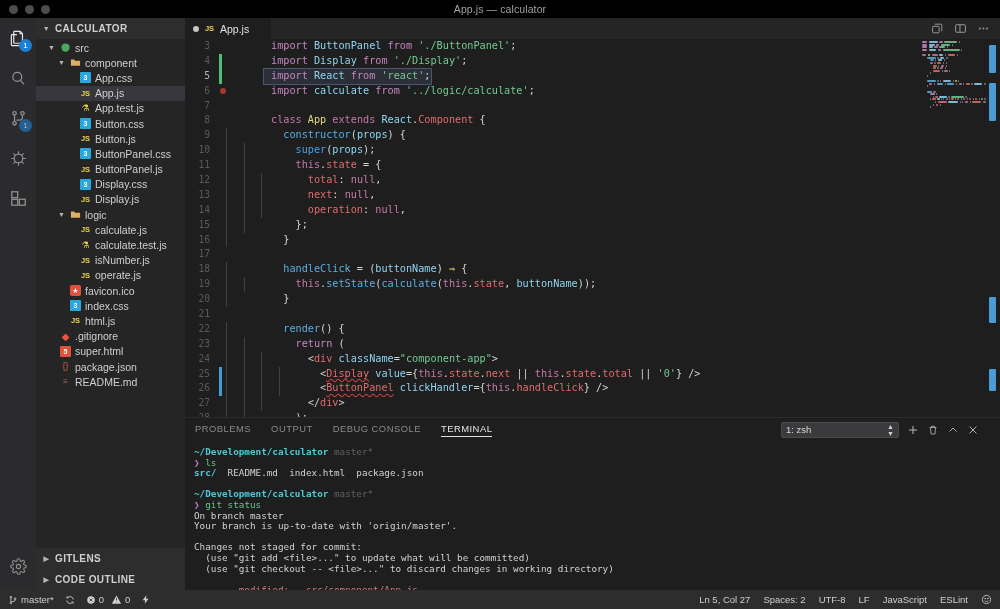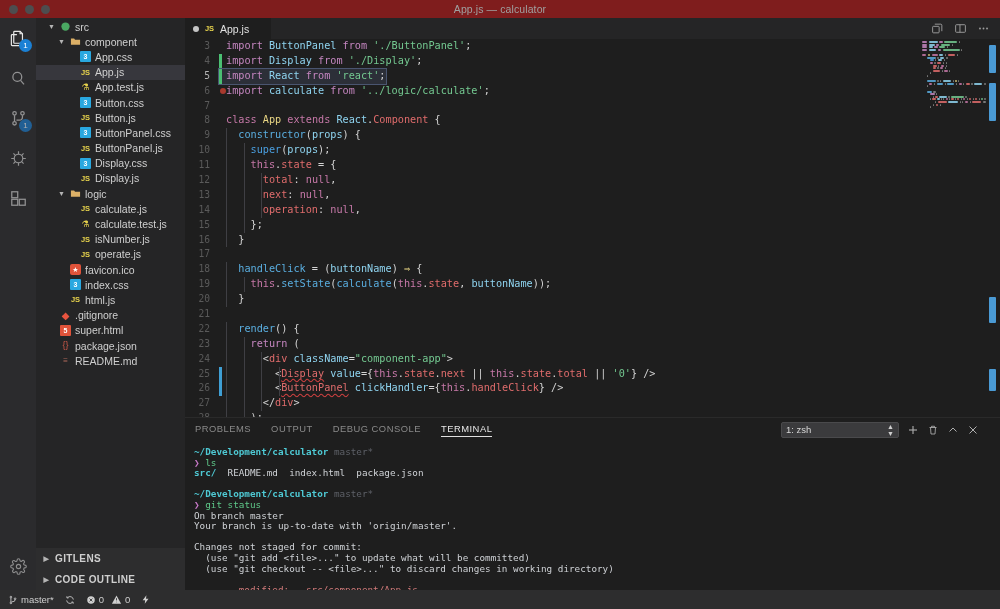--- a/index.html
+++ b/index.html
@@ -6,21 +6,21 @@
   html, body {
     width: 1000px; height: 609px;
     background: #1e1e1e;
     font-family: "Liberation Sans", sans-serif;
     overflow: hidden;
   }
   .app { position: relative; width: 1000px; height: 609px; display: flex; flex-direction: column; }
 
   
   .titlebar {
-    height: 18px; background: #7f1d1d; flex: 0 0 18px;
+    height: 18px; background: #000000; flex: 0 0 18px;
     display: flex; align-items: center; position: relative;
   }
   .traffic { display: flex; gap: 7px; padding-left: 9px; align-items: center; }
   .tl { width: 9px; height: 9px; border-radius: 50%; background: #4d4d4f; }
   .title-text {
     position: absolute; left: 0; right: 0; text-align: center;
     font-size: 10.5px; color: #a0a0a0; letter-spacing: .1px;
   }
 
   
@@ -103,21 +103,21 @@
   .cline { display: flex; height: 14.9px; align-items: center; position: relative; }
   .gutter {
     width: 34px; flex: 0 0 34px; text-align: right; padding-right: 9px;
     color: #5a5a5a; font-size: 9.6px; font-family: "DejaVu Sans Mono", monospace;
   }
   .gutter.cur { color: #b6b6b6; }
   .gitbar { position:absolute; left:34px; top:0; width:3px; height:14.9px; }
   .gitbar.added { background: #4bbf73; }
   .gitbar.mod   { background: #3f9fd4; }
   .bp { position:absolute; left:35px; top:4.5px; width:6px; height:6px; border-radius:50%; background:#a8392e; }
-  .ctext { padding-left: 7px; }
+  .ctext { padding-left: 7px; margin-left: 45px; }
   .indentguide { position:absolute; top:0; height:14.9px; width:1px; background:#3f3f44; }
 
   
   .t-kw   { color: #c678a8; }
   .t-kw2  { color: #c586c0; }
   .t-str  { color: #74c991; }
   .t-cls  { color: #e8d583; }
   .t-fn   { color: #5aaee0; }
   .t-var  { color: #8fd4f0; }
   .t-prop { color: #e06c6c; }
@@ -228,20 +228,24 @@
       <div class="act-spacer"></div>
       <div class="act-item act-bottom">
         <svg width="17" height="17" viewBox="0 0 24 24" fill="none" stroke="#c8c8c8" stroke-width="1.6">
           <circle cx="12" cy="12" r="3"></circle>
           <path d="M19.4 15a1.6 1.6 0 0 0 .3 1.8l.1.1a2 2 0 1 1-2.8 2.8l-.1-.1a1.6 1.6 0 0 0-1.8-.3 1.6 1.6 0 0 0-1 1.5v.2a2 2 0 1 1-4 0v-.1a1.6 1.6 0 0 0-1-1.5 1.6 1.6 0 0 0-1.8.3l-.1.1a2 2 0 1 1-2.8-2.8l.1-.1a1.6 1.6 0 0 0 .3-1.8 1.6 1.6 0 0 0-1.5-1H3a2 2 0 1 1 0-4h.1a1.6 1.6 0 0 0 1.5-1 1.6 1.6 0 0 0-.3-1.8l-.1-.1a2 2 0 1 1 2.8-2.8l.1.1a1.6 1.6 0 0 0 1.8.3H9a1.6 1.6 0 0 0 1-1.5V3a2 2 0 1 1 4 0v.1a1.6 1.6 0 0 0 1 1.5 1.6 1.6 0 0 0 1.8-.3l.1-.1a2 2 0 1 1 2.8 2.8l-.1.1a1.6 1.6 0 0 0-.3 1.8V9a1.6 1.6 0 0 0 1.5 1h.2a2 2 0 1 1 0 4h-.1a1.6 1.6 0 0 0-1.5 1z"></path>
         </svg>
       </div>
     </div>
 
     <div class="sidebar">
+      <div class="sb-section-head">
+        <span class="twisty">▼</span>
+        <span>CALCULATOR</span>
+      </div>
       <div class="tree" id="file-tree">
           <div class="row">
             <span style="display:inline-block;width:7px;flex:0 0 7px"></span>
             <span class="twisty">▼</span>
             <span class="ficon i-folder-src">
               <svg width="11" height="11" viewBox="0 0 24 24">
                 <circle cx="12" cy="12" r="9" fill="#4aa862"></circle>
               </svg>
             </span>
             <span class="lbl">src</span>
@@ -696,14 +700,30 @@
           <path d="M12 9v5M12 17v1" stroke="#2d2d2e" stroke-width="1.8"></path>
       </svg>
       <span>0</span>
     </span>
     <span class="sb-item">
       <svg width="10" height="11" viewBox="0 0 24 24" fill="#cfcfcf">
           <path d="M13 2L4 14h6l-1 8 9-12h-6z"></path>
         </svg>
     </span>
 
+    <span class="sb-right">
+      <span class="sb-item">Ln 5, Col 27</span>
+      <span class="sb-item">Spaces: 2</span>
+      <span class="sb-item">UTF-8</span>
+      <span class="sb-item">LF</span>
+      <span class="sb-item">JavaScript</span>
+      <span class="sb-item">ESLint</span>
+      <span class="sb-item">
+        <svg width="11" height="11" viewBox="0 0 24 24" fill="none" stroke="#cfcfcf" stroke-width="1.8">
+          <circle cx="12" cy="12" r="9"></circle>
+            <circle cx="9" cy="10" r=".9" fill="#cfcfcf"></circle>
+            <circle cx="15" cy="10" r=".9" fill="#cfcfcf"></circle>
+          <path d="M8 14.5a5 5 0 0 0 8 0"></path>
+        </svg>
+      </span>
+    </span>
   </div>
 </div>
 
 </body></html>

